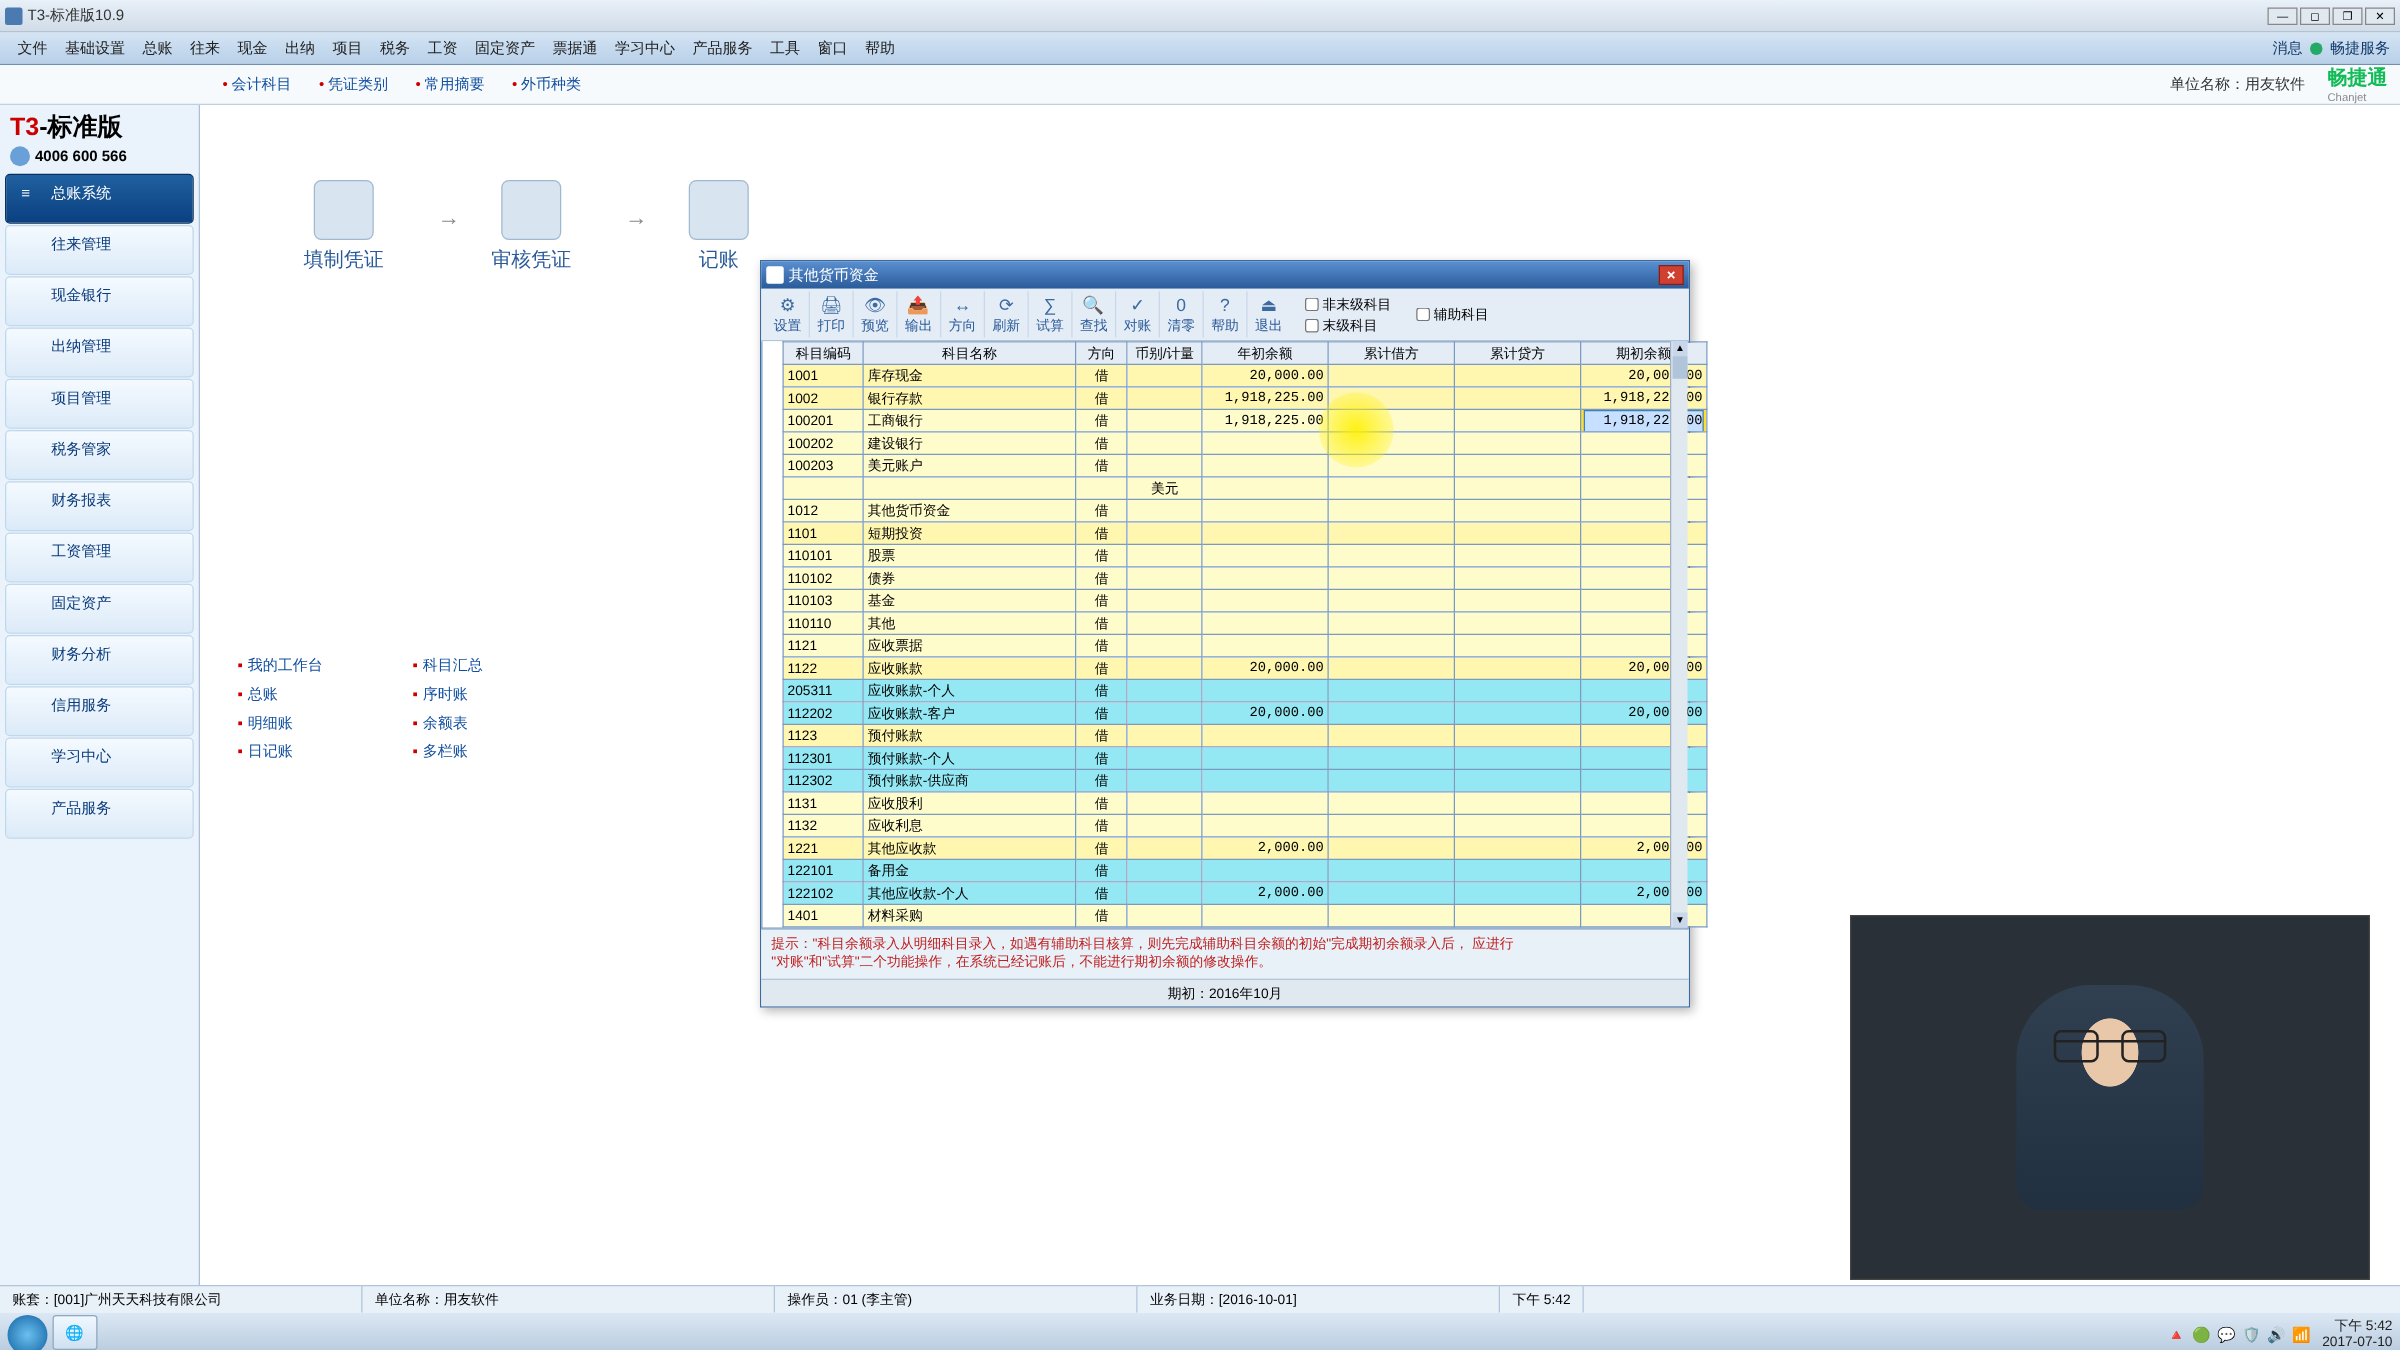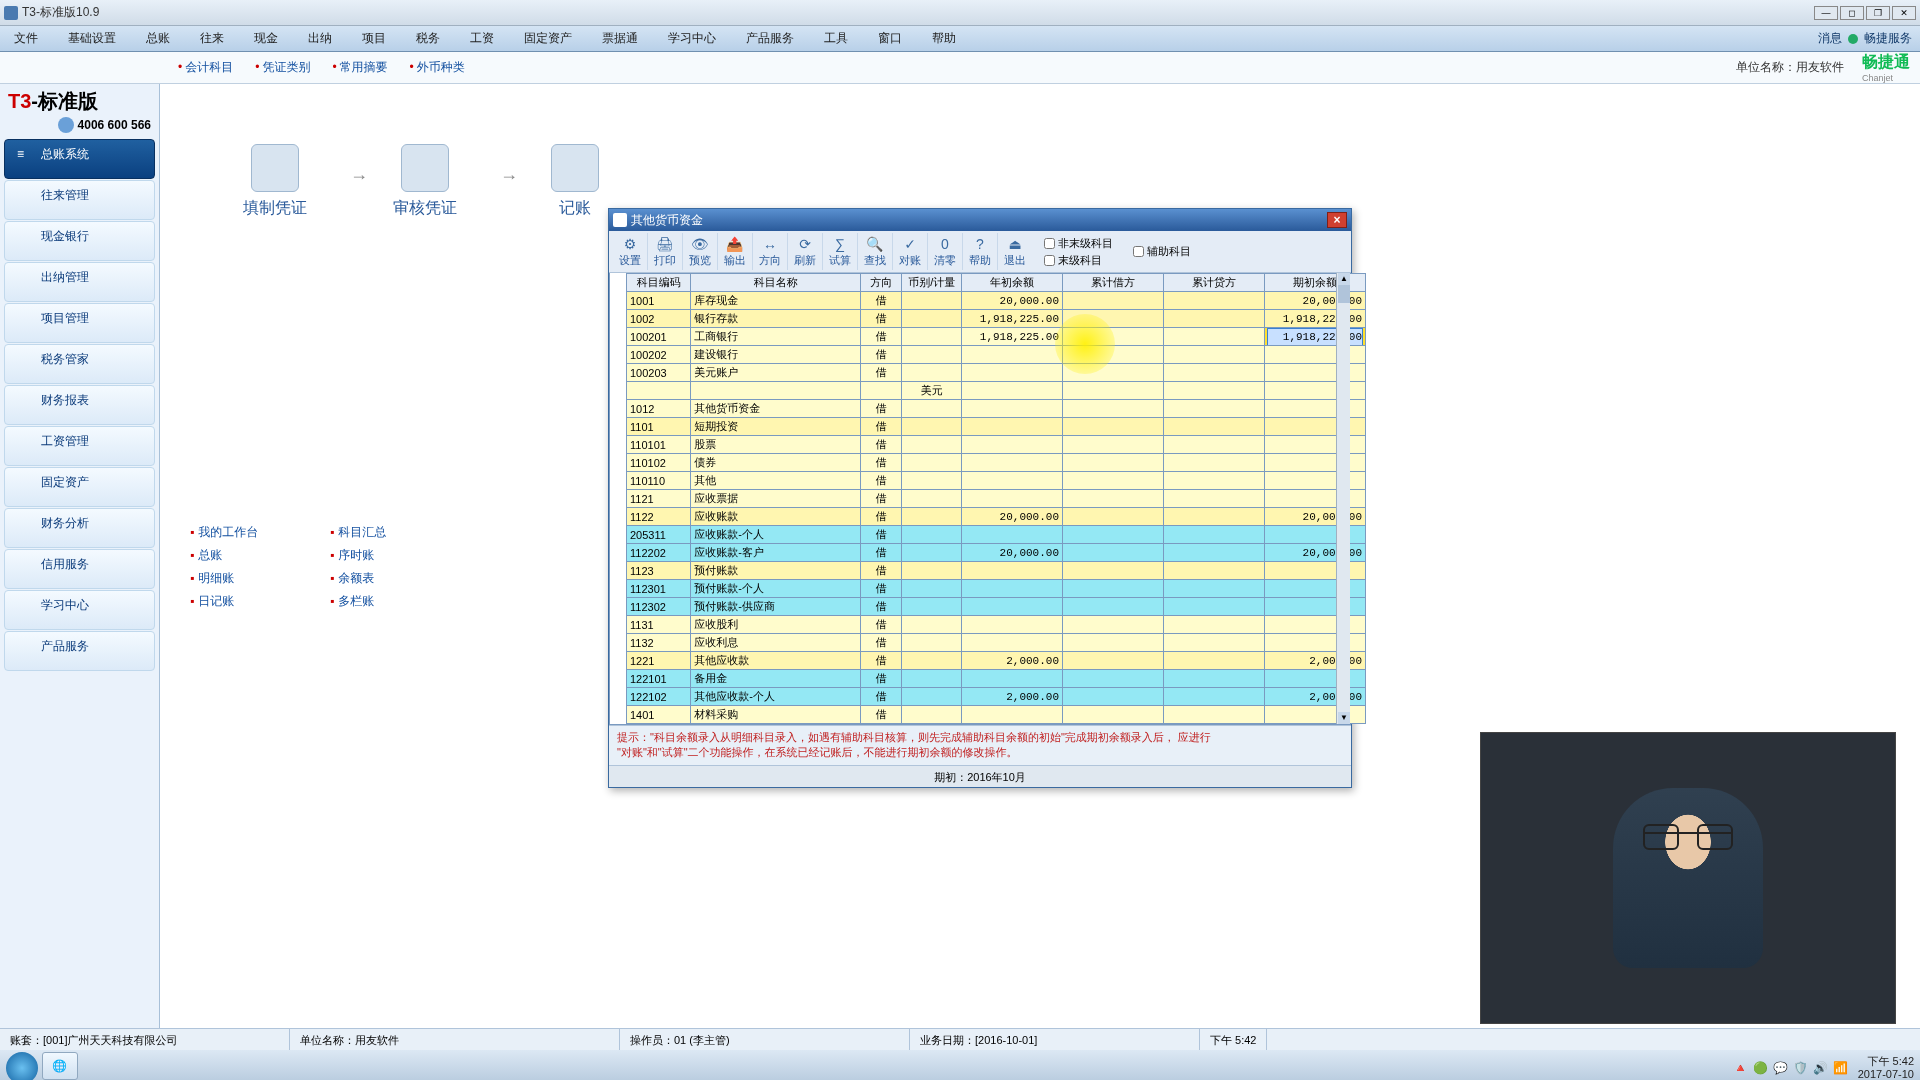--- a/index.html
+++ b/index.html
@@ -5,42 +5,42 @@
 * { margin: 0; padding: 0; box-sizing: border-box; }
 body { font-family: "Microsoft YaHei", SimSun, sans-serif; font-size: 12px; background: #fff; overflow: hidden; width: 1920px; height: 1080px; position: relative; }
 
 .titlebar { height: 26px; background: linear-gradient(#e8f0f8, #d0dce8); display: flex; align-items: center; padding: 0 4px; border-bottom: 1px solid #a0b0c0; }
 .titlebar .icon { width: 14px; height: 14px; background: #4a7ab0; border-radius: 2px; margin-right: 4px; }
 .titlebar .title { flex: 1; color: #333; }
 .titlebar .winbtns { display: flex; gap: 2px; }
 .titlebar .winbtn { width: 24px; height: 14px; border: 1px solid #888; background: #e0e8f0; font-size: 9px; text-align: center; line-height: 12px; cursor: pointer; }
 
 .menubar { height: 26px; background: linear-gradient(#d4e4f4, #b8d0e8); display: flex; align-items: center; padding: 0 8px; border-bottom: 1px solid #7090b0; justify-content: space-between; }
-.menubar .menus { display: flex; gap: 18px; }
+.menubar .menus { display: flex; gap: 2px; }
 .menubar .menu-item { padding: 3px 6px; color: #222; cursor: pointer; }
 .menubar .right { display: flex; align-items: center; gap: 6px; color: #123a6a; }
 .menubar .right .dot { width:10px; height:10px; background:#2a6; border-radius:50%; }
 
 .subbar { height: 32px; background: #f6fafd; border-bottom: 1px solid #c0d0e0; display: flex; align-items: center; padding: 0 10px; justify-content: space-between; }
 .subbar .left { display: flex; align-items: flex-start; gap: 18px; }
 .subbar .links { display: flex; gap: 22px; }
 .subbar .link { color: #1350a0; cursor: pointer; }
 .subbar .link::before { content: "•"; color: #c00; margin-right: 3px; }
 .subbar .right { display: flex; align-items: center; gap: 18px; }
 .subbar .unit { color: #333; }
 .subbar .brand { font-size: 16px; color: #1b5; font-weight: bold; }
 .subbar .brand small { display:block; font-size:9px; color:#888; font-weight:normal; }
 
 .main { display: flex; height: calc(100% - 20px - 26px - 32px - 22px - 36px); }
 
 .sidebar { width: 160px; background: #eaf2fb; border-right: 1px solid #a8c0d8; }
 .side-logo { padding: 4px 8px 2px; }
 .side-logo .t3txt { font-size: 20px; font-weight: bold; }
 .side-logo .t3txt .red { color:#c00; }
-.side-logo .phone { display:flex; align-items:center; gap:4px; margin-top:2px;justify-content:flex-end; }
+.side-logo .phone { display:flex; align-items:center; gap:4px; margin-top:2px; }
 .side-logo .phone .picon { width:16px; height:16px; background:#6aa0d8; border-radius:50%; }
 .side-logo .phone span { font-weight:bold; font-size:12px; }
 .side-nav { margin-top: 4px; }
 .side-item { height: 40px; line-height:28px; padding-left: 36px; border: 1px solid #c0d8ec; border-radius: 4px; margin: 1px 4px; background: linear-gradient(#f4faff,#dceaf8); color: #0a3a7a; cursor: pointer; }
 .side-item.active { background: linear-gradient(#2060a0,#0a4080); color: #fff; border-color:#083060; position:relative; }
 .side-item.active::before { content:"≡"; position:absolute; left:12px; color:#fff; }
 
 .content { flex: 1; position: relative; background: #fff; }
 
 .flowchart { position: absolute; top: 60px; left: 70px; }
@@ -403,20 +403,30 @@
                 <td>110102</td>
                 <td>  债券</td>
                 <td class="ctr">借</td>
                 <td class="ctr"></td>
                 <td class="num"></td>
                 <td class="num"></td>
                 <td class="num"></td>
                 <td class="num"></td>
               </tr>
               <tr class="row-green">
+                <td>110103</td>
+                <td>  基金</td>
+                <td class="ctr">借</td>
+                <td class="ctr"></td>
+                <td class="num"></td>
+                <td class="num"></td>
+                <td class="num"></td>
+                <td class="num"></td>
+              </tr>
+              <tr class="row-green">
                 <td>110110</td>
                 <td>  其他</td>
                 <td class="ctr">借</td>
                 <td class="ctr"></td>
                 <td class="num"></td>
                 <td class="num"></td>
                 <td class="num"></td>
                 <td class="num"></td>
               </tr>
               <tr class="row-green">

